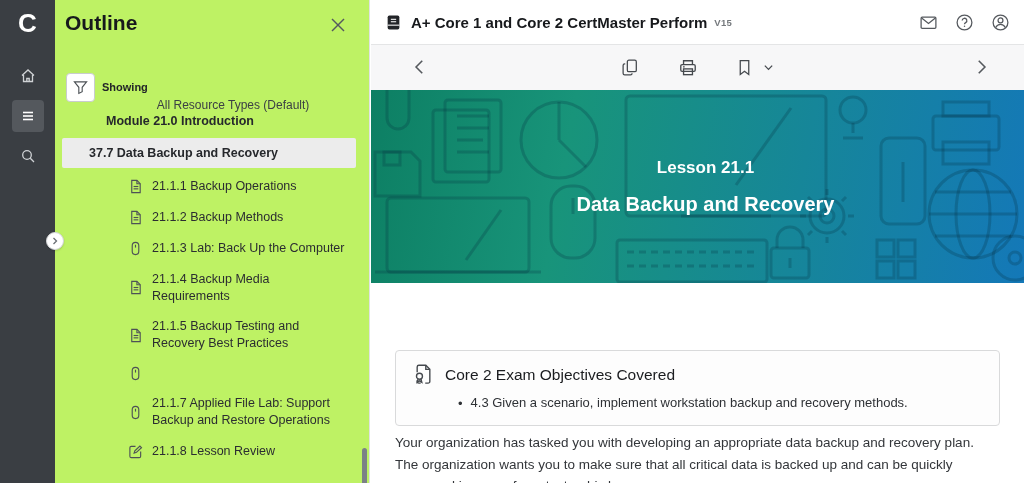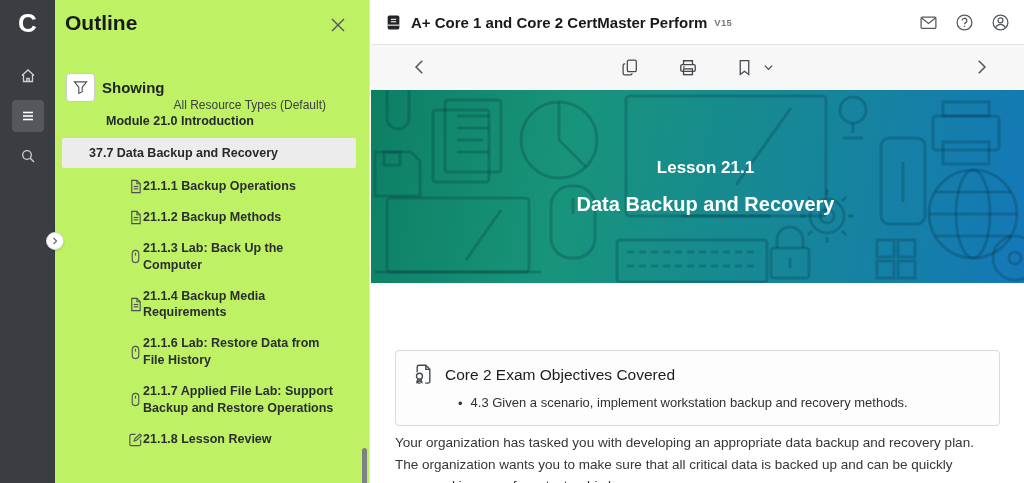--- a/index.html
+++ b/index.html
@@ -16,31 +16,31 @@
   .rail-btn svg { display:block; }
 
   
   .outline { position:absolute; left:55px; top:0; width:315px; height:483px; background:#bef264;
              border-right:1px solid #e0e1e2; z-index:4; }
   .outline-title { position:absolute; left:10px; top:11px; font-size:21px; font-weight:700; color:#17191c; }
   .outline-close { position:absolute; right:20px; top:16px; width:20px; height:20px; color:#55595e; cursor:pointer; }
   .filter-row { position:absolute; left:11px; top:62px; display:flex; align-items:center; }
   .filter-btn { width:29px; height:29px; border:1px solid #c9ccce; border-radius:4px; background:#fff;
                 display:flex; align-items:center; justify-content:center; color:#4c5warn156; color:#4c5156; cursor:pointer; }
-  .filter-label { margin-left:7px; font-size:15px; font-weight:700; color:#222428; }
+  .filter-label { margin-left:7px; font-size:11px; font-weight:700; color:#222428; }
   .filter-value { margin-left:9px; font-size:12px; color:#3c4045;margin-top:36px; }
 
   .tree { position:absolute; left:0; top:108px; width:315px; }
   .row { cursor:pointer; }
   .row-module { padding:6px 14px 7px 51px; font-size:12.5px; font-weight:700; color:#26282c; }
   .row-lesson { margin:3px 14px 3px 7px; padding:8px 8px 8px 27px; font-size:12.5px; font-weight:700;
                 color:#26282c; border-radius:2px; }
   .row-lesson.selected { background:#ececec; }
-  .row-topic { display:flex; align-items:center; padding:7px 24px 7px 73px;
-               font-size:12.5px; font-weight:700; color:#2b2d31; line-height:1.35; }
+  .row-topic { display:flex; align-items:center; gap:9px; padding:7px 24px 7px 73px;
+               font-size:12.5px; font-weight:400; color:#2b2d31; line-height:1.35; }
   .row-topic .t-icon { flex:0 0 15px; color:#4d5156; display:flex; }
   .row-topic .t-label { max-width:196px; }
 
   .collapse-toggle { position:absolute; left:46px; top:232px; width:18px; height:18px; border-radius:50%;
                      background:#fff; border:1px solid #d4d6d8; box-shadow:0 1px 2px rgba(0,0,0,.15);
                      display:flex; align-items:center; justify-content:center; color:#6a6f74; z-index:6; cursor:pointer; }
   .panel-scrollbar { position:absolute; right:2px; top:448px; width:5px; height:40px; background:#7c8186;
                      border-radius:3px; cursor:pointer; }
 
   
@@ -179,29 +179,39 @@
         <svg width="15" height="15" viewBox="0 0 16 16" fill="none" stroke="currentColor" stroke-width="1.2">
           <path d="M4 1.5h5.5L13 5v9.5H4z"></path>
             <path d="M9.5 1.5V5H13"></path>
             <line x1="6" y1="8" x2="11" y2="8"></line>
             <line x1="6" y1="10.5" x2="11" y2="10.5"></line>
         </svg>
       </span>
       <span class="t-label">21.1.4 Backup Media Requirements</span>
     </div>
 
+    <div class="row row-topic">
+      <span class="t-icon">
+        <svg width="15" height="15" viewBox="0 0 16 16" fill="none" stroke="currentColor" stroke-width="1.2">
+          <path d="M4 1.5h5.5L13 5v9.5H4z"></path>
+            <path d="M9.5 1.5V5H13"></path>
+            <line x1="6" y1="8" x2="11" y2="8"></line>
+            <line x1="6" y1="10.5" x2="11" y2="10.5"></line>
+        </svg>
+      </span>
+      <span class="t-label">21.1.5 Backup Testing and Recovery Best Practices</span>
+    </div>
 
     <div class="row row-topic">
       <span class="t-icon">
         <svg width="15" height="15" viewBox="0 0 16 16" fill="none" stroke="currentColor" stroke-width="1.2">
           <rect x="4.5" y="1.5" width="7" height="13" rx="3.5"></rect>
             <line x1="8" y1="4" x2="8" y2="7"></line>
         </svg>
       </span>
-      <span class="t-label">21.1.6 Lab: Restore Data from File History</span>
     </div>
 
     <div class="row row-topic">
       <span class="t-icon">
         <svg width="15" height="15" viewBox="0 0 16 16" fill="none" stroke="currentColor" stroke-width="1.2">
           <rect x="4.5" y="1.5" width="7" height="13" rx="3.5"></rect>
             <line x1="8" y1="4" x2="8" y2="7"></line>
         </svg>
       </span>
       <span class="t-label">21.1.7 Applied File Lab: Support Backup and Restore Operations</span>

